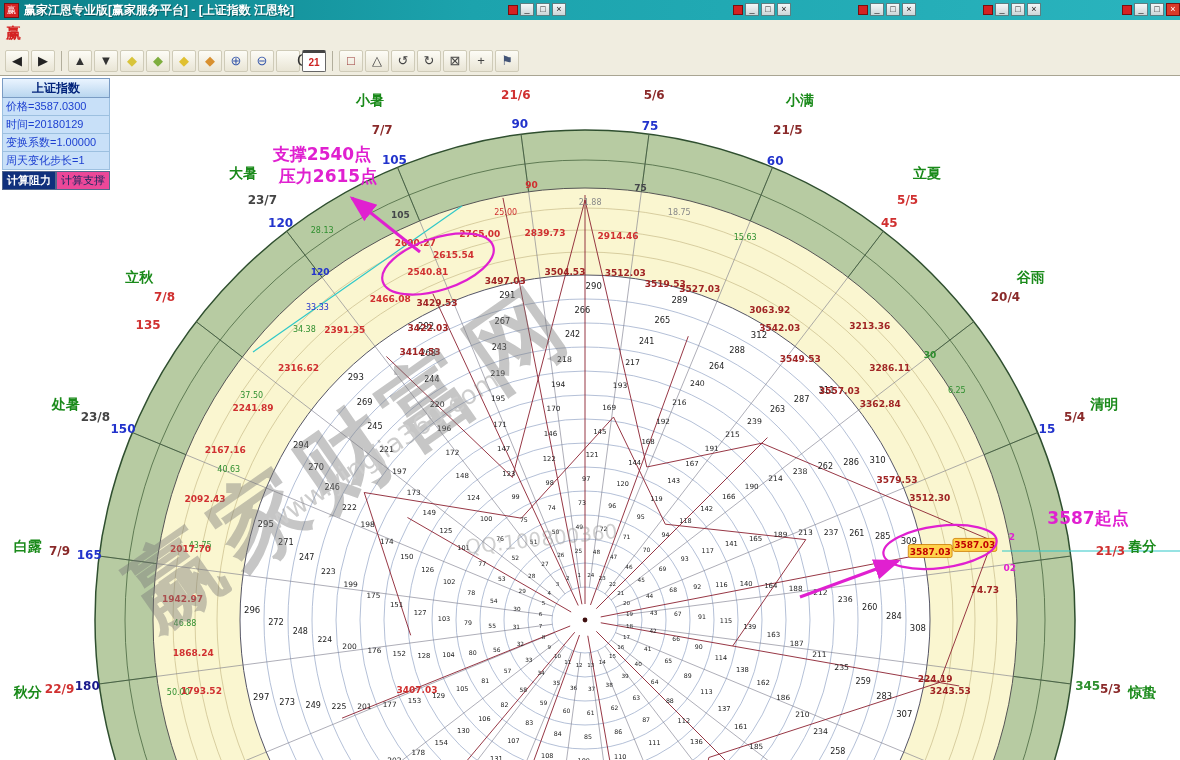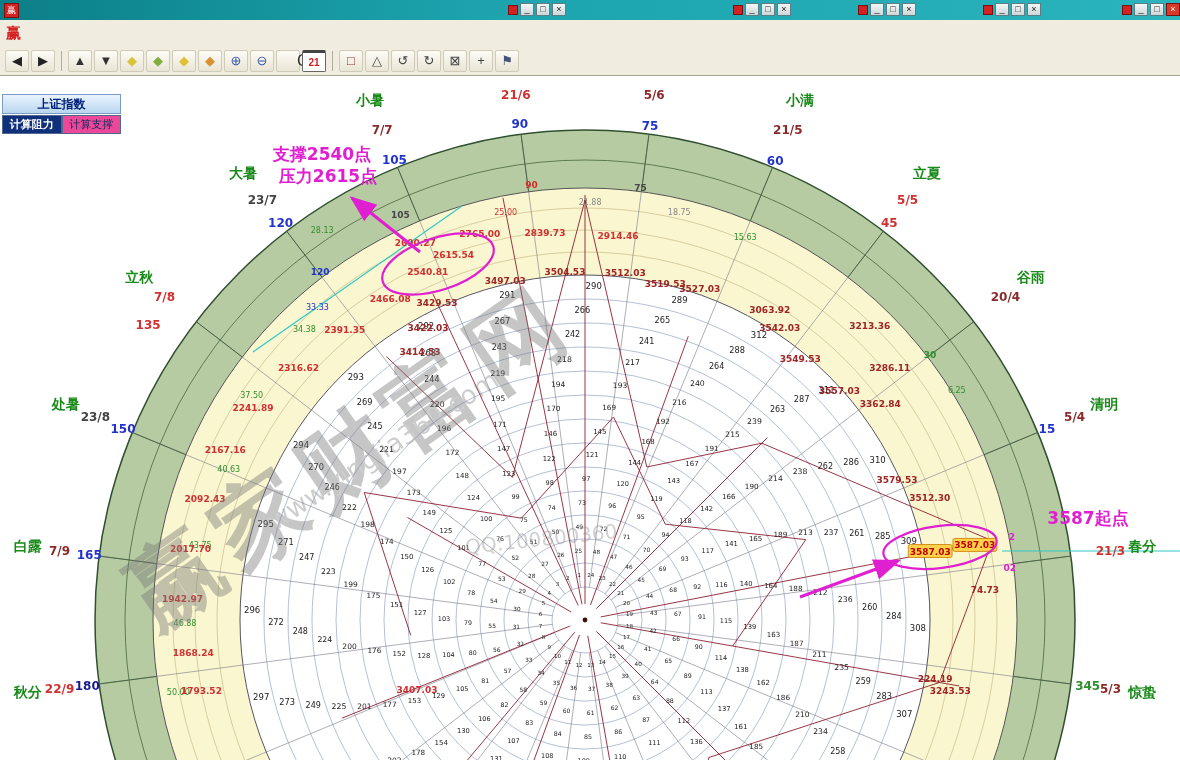--- a/index.html
+++ b/index.html
@@ -24,41 +24,42 @@
   .menu-item{font-size:13px;color:#111;padding:3px 9px;cursor:default;}
   
   .toolbar{position:absolute;left:0;top:46px;width:1180px;height:30px;background:#f0ede0;
     border-bottom:1px solid #a9a593;display:flex;align-items:center;padding-left:4px;box-sizing:border-box;}
   .tbtn{width:24px;height:22px;margin:0 1px;background:linear-gradient(#fdfcf6,#e9e5d5);
     border:1px solid #cfcbb8;border-radius:2px;font-size:13px;line-height:20px;text-align:center;padding:0;}
   .tbtn.small-text{font-size:16px;font-weight:normal;padding-left:20px;}
   .tbtn.cal{background:#fff;color:#c22;font-size:10px;font-weight:bold;border:1px solid #666;border-top:3px solid #444;}
   .tsep{width:1px;height:20px;background:#b2ae9c;margin:0 5px;}
   
-  .panel{position:absolute;left:2px;top:18px;width:119px;z-index:5;}
+  .panel{position:absolute;left:2px;top:2px;width:108px;z-index:5;}
   .phead{height:18px;background:linear-gradient(#eaf4ff,#b9d6ef);border:1px solid #7a9cc4;
     color:#00227a;font-size:12px;font-weight:bold;text-align:center;line-height:18px;}
   .prow{height:17px;background:#c8e0f8;border:1px solid #9cc0e0;border-top:none;color:#1c3fd0;
     font-size:11px;line-height:16px;padding-left:3px;white-space:nowrap;overflow:hidden;}
   .pbtns{display:flex;margin-top:1px;}
   .pbtn{flex:1;height:19px;font-size:11px;border:1px solid #53678c;line-height:17px;text-align:center;padding:0;}
   .pbtn.active{background:#10307c;color:#fff;font-weight:bold;}
   .pbtn.idle{background:#ec4899;color:#10275e;}
   
   .chart-area{position:absolute;left:0;top:76px;width:1180px;height:684px;background:#fff;}
   #wheel-svg{position:absolute;left:0;top:0;}
   #wheel-svg text{font-family:"DejaVu Sans","Liberation Sans",sans-serif;}
 </style>
 </head>
 <body>
 
 <div class="app">
 
   <div class="titlebar">
     <span class="app-icon">赢</span>
+    <span class="wtitle">赢家江恩专业版[赢家服务平台] - [上证指数 江恩轮]</span>
     <div id="clusters">
         <div class="cluster" style="left: 508px;">
           <span class="dot"></span>
           <button class="wbtn">_</button>
           <button class="wbtn">□</button>
           <button class="wbtn">×</button>
         </div>
         <div class="cluster" style="left: 733px;">
           <span class="dot"></span>
           <button class="wbtn">_</button>
@@ -643,20 +644,26 @@
           <line x1="420" y1="176" x2="352" y2="122" stroke="#e020d0" stroke-width="3" marker-end="url(#ah)"></line>
           <line x1="800" y1="521" x2="898" y2="485" stroke="#e020d0" stroke-width="3" marker-end="url(#ah)"></line>
           <text x="322" y="84" font-size="17" fill="#e020d0" text-anchor="middle" font-weight="bold">支撑2540点</text>
           <text x="328" y="106" font-size="17" fill="#e020d0" text-anchor="middle" font-weight="bold">压力2615点</text>
           <text x="1088" y="448" font-size="17" fill="#e020d0" text-anchor="middle" font-weight="bold">3587起点</text>
         </g>
       </svg>
 
     <div class="panel">
       <div class="phead">上证指数</div>
+      <div id="panel-rows">
+          <div class="prow">价格=3587.0300</div>
+          <div class="prow">时间=20180129</div>
+          <div class="prow">变换系数=1.00000</div>
+          <div class="prow">周天变化步长=1</div>
+        </div>
       <div class="pbtns" id="panel-btns">
           <button class="pbtn active">计算阻力</button>
           <button class="pbtn idle">计算支撑</button>
         </div>
     </div>
   </div>
 
 </div>
 
 </body></html>

